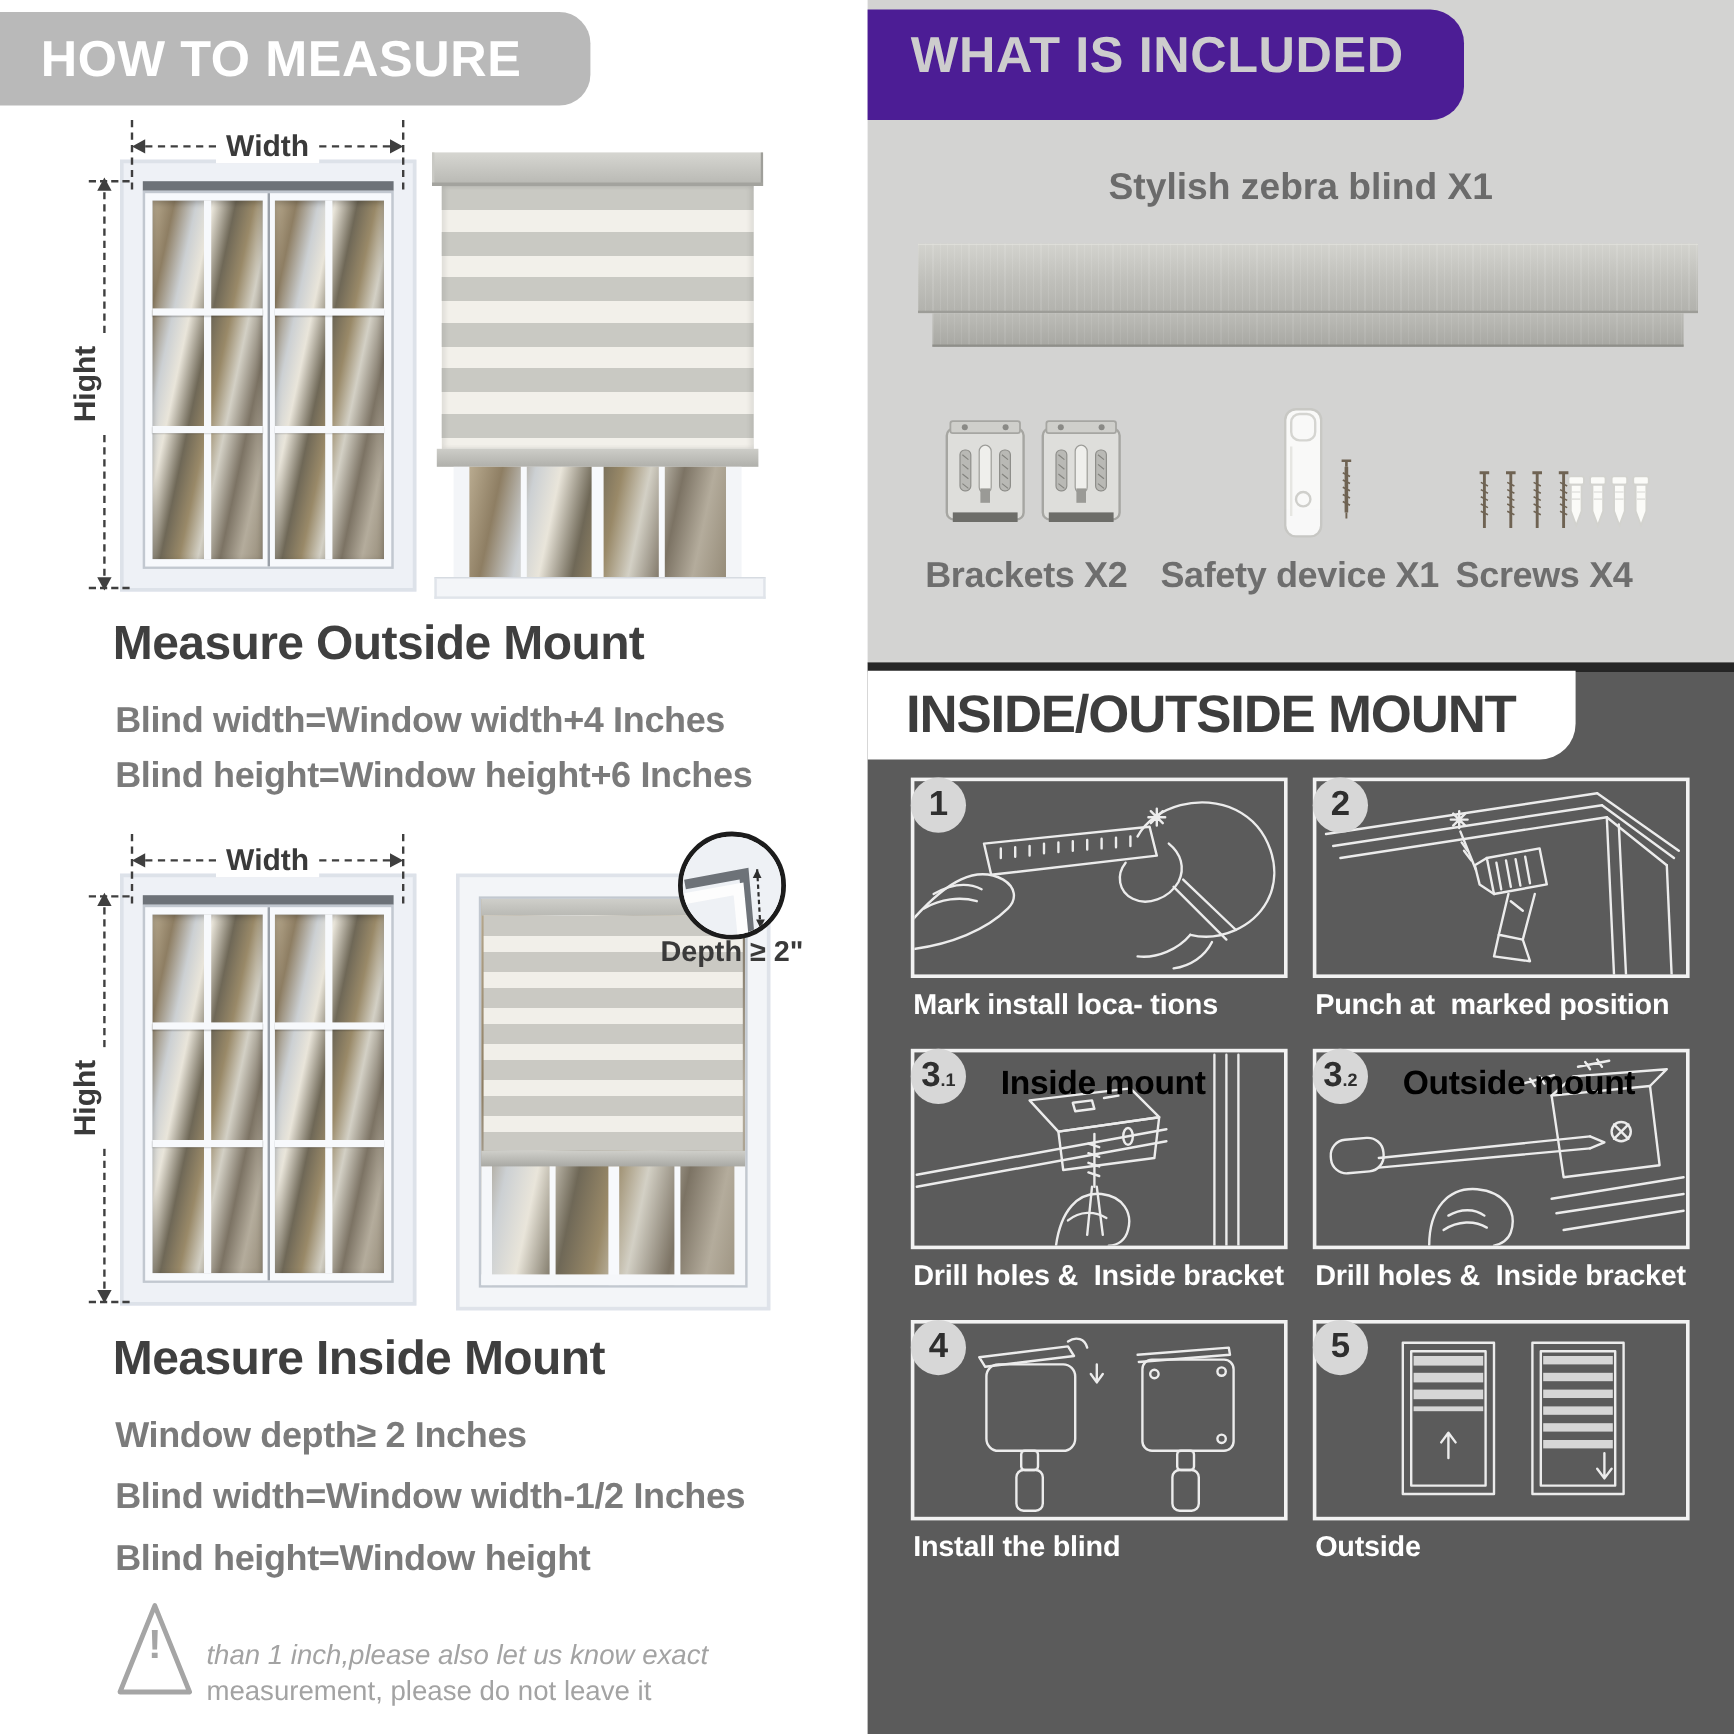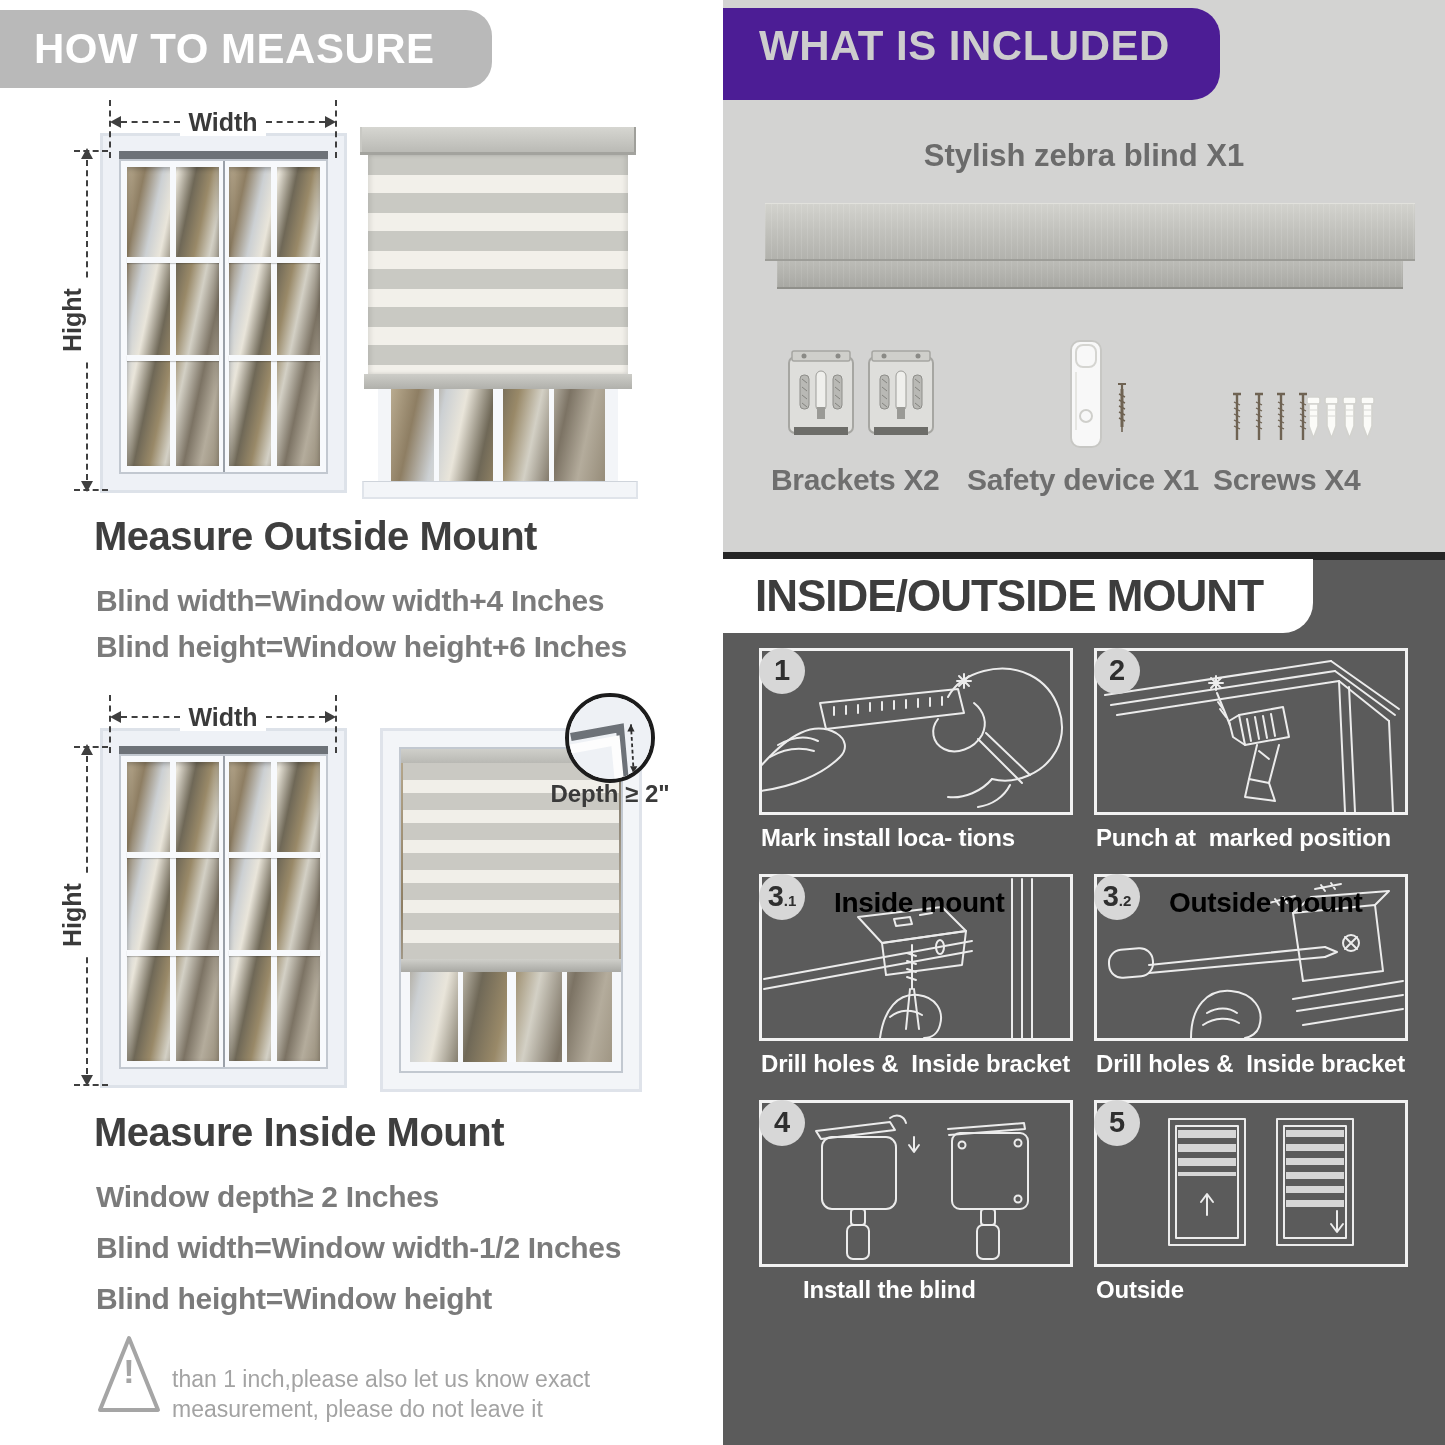--- a/index.html
+++ b/index.html
@@ -245,21 +245,21 @@
   <div class="h2" style="left:94px; top:1110px;">Measure Inside Mount</div>
   <div class="bodyline" style="left:96px; top:1180px;">Window depth≥ 2 Inches</div>
   <div class="bodyline" style="left:96px; top:1231px;">Blind width=Window width-1/2 Inches</div>
   <div class="bodyline" style="left:96px; top:1282px;">Blind height=Window height</div>
 
   
   <svg class="abs" id="warn-tri" viewBox="0 0 66 88">
     <path d="M33,8 L62,80 L4,80 Z" fill="none" stroke="#a5a5a5" stroke-width="4" stroke-linejoin="round"></path>
   </svg>
   <div class="abs" id="warn-mark">!</div>
-  <div class="warnline" style="top:1366px;">than 1 inch,please also let us know exact</div>
+  <div class="warnline" style="top:1366px;font-style:italic;">than 1 inch,please also let us know exact</div>
   <div class="warnline" style="top:1396px;">measurement, please do not leave it</div>
 
   
   <div class="abs" id="panel-top"></div>
   <div class="abs" id="included-box">
     <span>WHAT IS INCLUDED</span>
   </div>
   <div class="abs" id="product-label">Stylish zebra blind X1</div>
 
   <div class="abs" id="rail-top"></div>
@@ -450,21 +450,21 @@
         <circle cx="256" cy="40" r="3.5"></circle>
         <circle cx="256" cy="96" r="3.5"></circle>
       <rect x="219" y="106" width="14" height="16" rx="3"></rect>
       <rect x="215" y="122" width="22" height="34" rx="6"></rect>
     </svg>
     <div class="badge">
         <span class="n">4</span>
         <span class="s"></span>
       </div>
   </div>
-  <div class="cap" style="left:761px; top:1276px;margin-left:42px;">Install the blind</div>
+  <div class="cap" style="left:761px; top:1276px;">Install the blind</div>
 
   
   <div class="frame" style="left:1094px; top:1100px;">
     <svg class="art" viewBox="0 0 308 161" fill="none" stroke="#ececec" stroke-width="2" stroke-linecap="round" stroke-linejoin="round">
       <rect x="72" y="16" width="76" height="126"></rect>
       <rect x="79" y="23" width="62" height="112"></rect>
       <g fill="#d6d6d6" stroke="none">
         <rect x="81" y="27" width="58" height="8"></rect>
           <rect x="81" y="41" width="58" height="8"></rect>
         <rect x="81" y="55" width="58" height="8"></rect>

